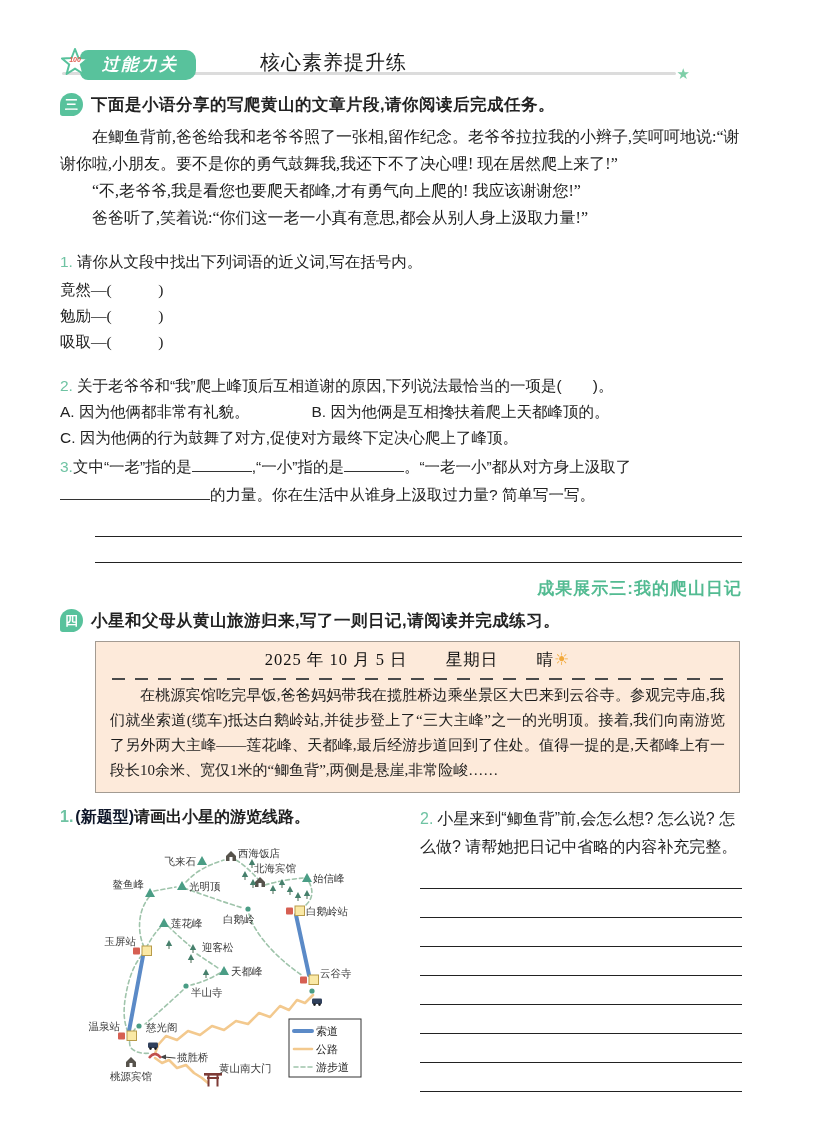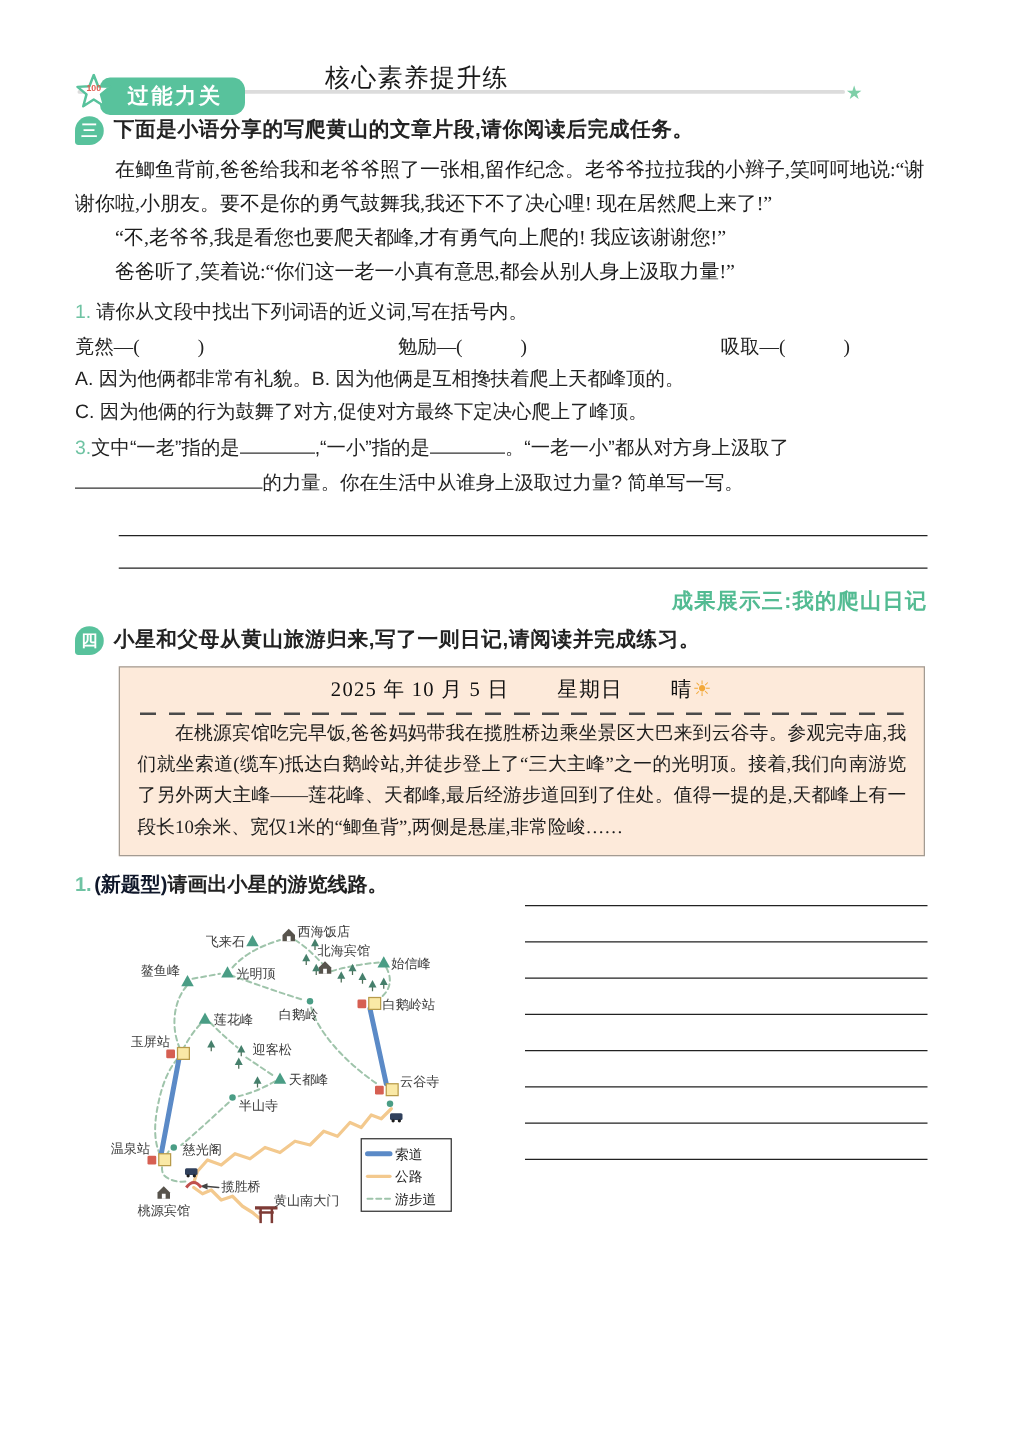--- a/index.html
+++ b/index.html
@@ -3,38 +3,38 @@
 <meta charset="utf-8">
 <style>
   * { margin:0; padding:0; box-sizing:border-box; }
   body { background:#ffffff; font-family:"Liberation Sans", sans-serif; color:#222; }
   .page { position:relative; width:816px; height:1145px; background:#fff; padding:44px 74px 0 60px; overflow:hidden; }
 
   
   .header { position:relative; height:36px; }
   .header-line { position:absolute; left:2px; right:66px; bottom:5px; height:3px; background:#dcdcdc; border-radius:2px; }
   .header-star { position:absolute; right:52px; bottom:-3px; font-size:15px; color:#7ecfa8; }
-  .badge-wrap { position:absolute; left:0; top:15px; display:flex; align-items:center; }
+  .badge-wrap { position:absolute; left:0; top:4px; display:flex; align-items:center;font-style:italic; }
   .mascot { position:relative; z-index:2; margin-right:-10px; }
   .badge { position:relative; z-index:1; background:#58c29c; color:#fff; font-weight:bold; font-size:17px; padding:3px 18px 4px 22px; border-radius:8px 10px 10px 8px; letter-spacing:2px; }
   .subtitle { position:absolute; left:200px; top:5px; font-weight:normal; font-size:20px; color:#1a1a1a; letter-spacing:1px; }
 
   .sec-title { text-align:center; font-weight:bold; font-size:17px; color:#53bb92; letter-spacing:1px; margin-top:10px; }
 
   .qrow { display:flex; align-items:flex-start; margin-top:12px; }
   .qbubble { flex:0 0 auto; width:23px; height:23px; border-radius:50% 50% 50% 12%; background:#58c29c; color:#fff; font-size:13px; font-weight:bold; text-align:center; line-height:23px; margin-right:8px; margin-top:1px; }
   .qrow-text { font-weight:bold; font-size:16.5px; line-height:25px; letter-spacing:0.5px; }
 
   .passage { margin-top:6px; font-family:"Liberation Serif", serif; font-size:16px; line-height:27px; color:#1c1c1c; }
   .passage p { text-indent:2em; }
 
-  .subq { margin-top:6px; font-size:15.5px; line-height:26px; }
+  .subq { margin-top:18px; font-size:15.5px; line-height:26px; }
   .subq .num { color:#6fc3a3; margin-right:4px; }
-  .items-row { display:flex; width:620px; justify-content:space-between; font-size:15.5px; line-height:26px; margin-top:2px; font-family:"Liberation Serif", serif; }
-  .opt-row { display:flex; font-size:15.5px; line-height:26px; }
+  .items-row { display:flex; width:620px; justify-content:space-between; font-size:15.5px; line-height:26px; margin-top:2px; font-family:"Liberation Serif", serif;flex-direction:column; }
+  .opt-row { display:flex; gap:62px; font-size:15.5px; line-height:26px; }
   .opt { font-size:15.5px; line-height:26px; }
 
   .q3text { margin-top:2px; font-size:15.5px; line-height:28px; }
   .blank { display:inline-block; border-bottom:1px solid #333; height:15px; vertical-align:baseline; }
   .b60 { width:60px; } .b150 { width:150px; }
 
   .ans-lines { margin-top:16px; margin-left:35px; }
   .ans-line { height:26px; border-bottom:1.3px solid #222; }
   .ans-line:first-child { height:12px; }
 
@@ -93,20 +93,23 @@
 
   <div class="subq">
     <span class="num">1.</span><span>请你从文段中找出下列词语的近义词,写在括号内。</span>
   </div>
   <div class="items-row" id="synonym-items">
       <span>竟然—(　　　)</span>
       <span>勉励—(　　　)</span>
       <span>吸取—(　　　)</span>
     </div>
 
+  <div class="subq">
+    <span class="num">2.</span><span>关于老爷爷和“我”爬上峰顶后互相道谢的原因,下列说法最恰当的一项是(　　)。</span>
+  </div>
   <div class="opt-row">
     <span class="opt">A. 因为他俩都非常有礼貌。</span>
     <span class="opt">B. 因为他俩是互相搀扶着爬上天都峰顶的。</span>
   </div>
   <div class="opt">C. 因为他俩的行为鼓舞了对方,促使对方最终下定决心爬上了峰顶。</div>
 
   <div class="q3text">
     <span class="num" style="color:#6fc3a3;">3.</span><span>文中“一老”指的是</span><span class="blank b60"></span><span>,“一小”指的是</span><span class="blank b60"></span><span>。“一老一小”都从对方身上汲取</span><span>了</span><span class="blank b150"></span><span>的力量。你在生活中从谁身上汲取过力量? 简单写一写。</span>
   </div>
 
@@ -244,20 +247,23 @@
             <path d="M238,198 L256,198" fill="none" stroke-linecap="round" stroke="#5b8ac7" stroke-width="4"></path>
             <text x="260" y="202" font-size="11" fill="#222" font-family="Liberation Serif, serif">索道</text>
             <path d="M238,216 L256,216" fill="none" stroke-linecap="round" stroke="#f3c98e" stroke-width="2.6"></path>
             <text x="260" y="220" font-size="11" fill="#222" font-family="Liberation Serif, serif">公路</text>
             <path d="M238,234 L256,234" fill="none" stroke-linecap="round" stroke="#9fc4ab" stroke-width="1.6" stroke-dasharray="4 3"></path>
             <text x="260" y="238" font-size="11" fill="#222" font-family="Liberation Serif, serif">游步道</text>
           </svg>
       </div>
     </div>
     <div class="col-right">
+      <div class="q2r">
+        <span class="num">2.</span><span>小星来到“鲫鱼背”前,会怎么想? 怎么说? 怎么做? 请帮她把日记中省略的内容补充完整。</span>
+      </div>
       <div class="right-lines" id="q2-lines">
           <div class="right-line"></div>
           <div class="right-line"></div>
           <div class="right-line"></div>
           <div class="right-line"></div>
           <div class="right-line"></div>
           <div class="right-line"></div>
           <div class="right-line"></div>
           <div class="right-line"></div>
         </div>

